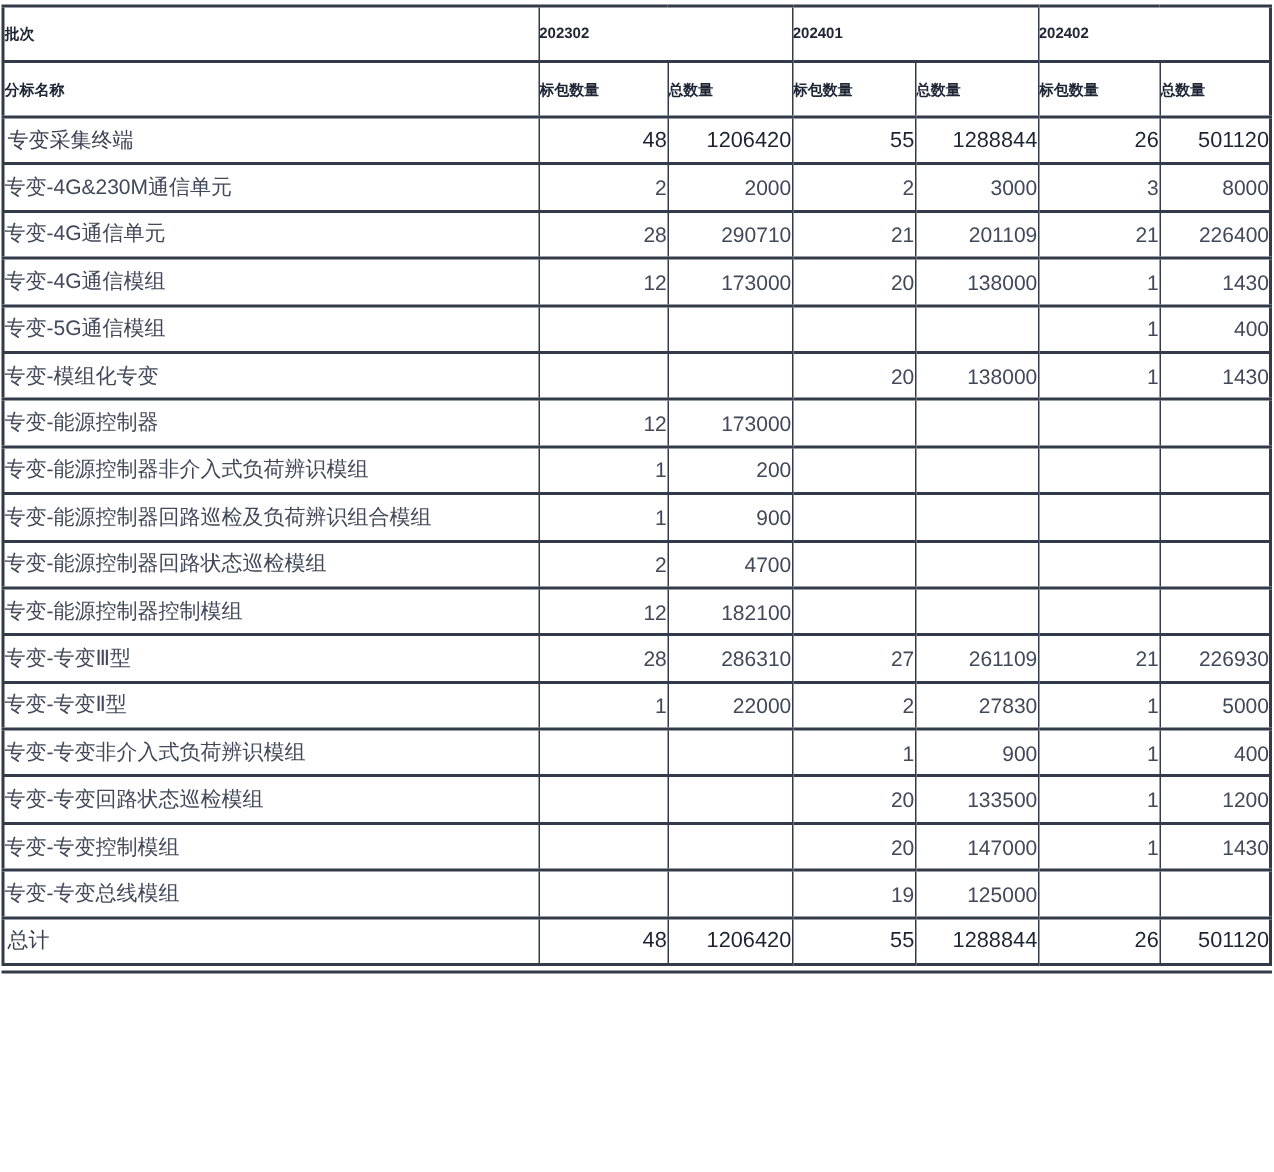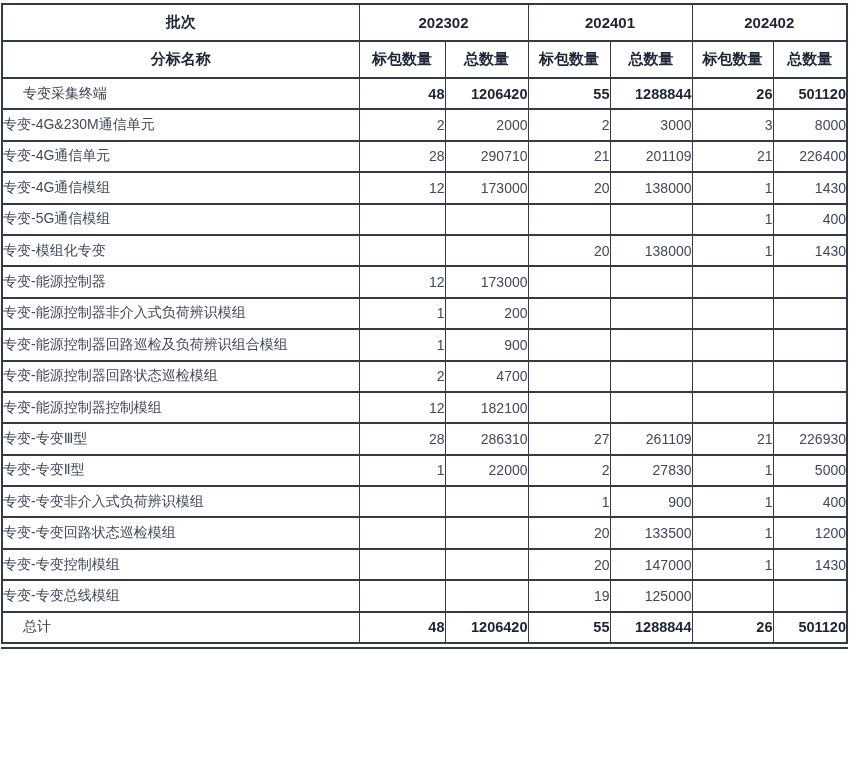--- a/index.html
+++ b/index.html
@@ -25,46 +25,46 @@
   table.grid th, table.grid td {
     border: solid #333a49;
     border-width: 2px 1px; 
     padding: 0;
     overflow: hidden;
     white-space: nowrap;
     background: #ffffff;
   }
   thead th {
     height: 35px;
-    font-size: 15px;
+    font-size: 10px;
     font-weight: bold;
     color: #1e2534;
-    text-align: center;
+    text-align: left;
     vertical-align: middle;
   }
   tbody td {
     height: 29.4px;
     font-size: 14px;
     font-weight: normal;
     color: #414859;
     vertical-align: middle;
   }
   td.name {
     text-align: left;
     padding-left: 21px;
   }
   td.name.top-level {
-    padding-left: 20px;
+    padding-left: 2px;
   }
   td.num {
     text-align: right;
     padding-right: 8px;
   }
   tr.totals td.num {
-    font-weight: bold;
+    font-weight: normal;
     color: #1c2333;
     font-size: 14.5px;
   }
   tr.totals td.name {
     color: #3a4152;
   }
   .bottom-rule {
     width: 847px;
     height: 2px;
     background: #333a49;

